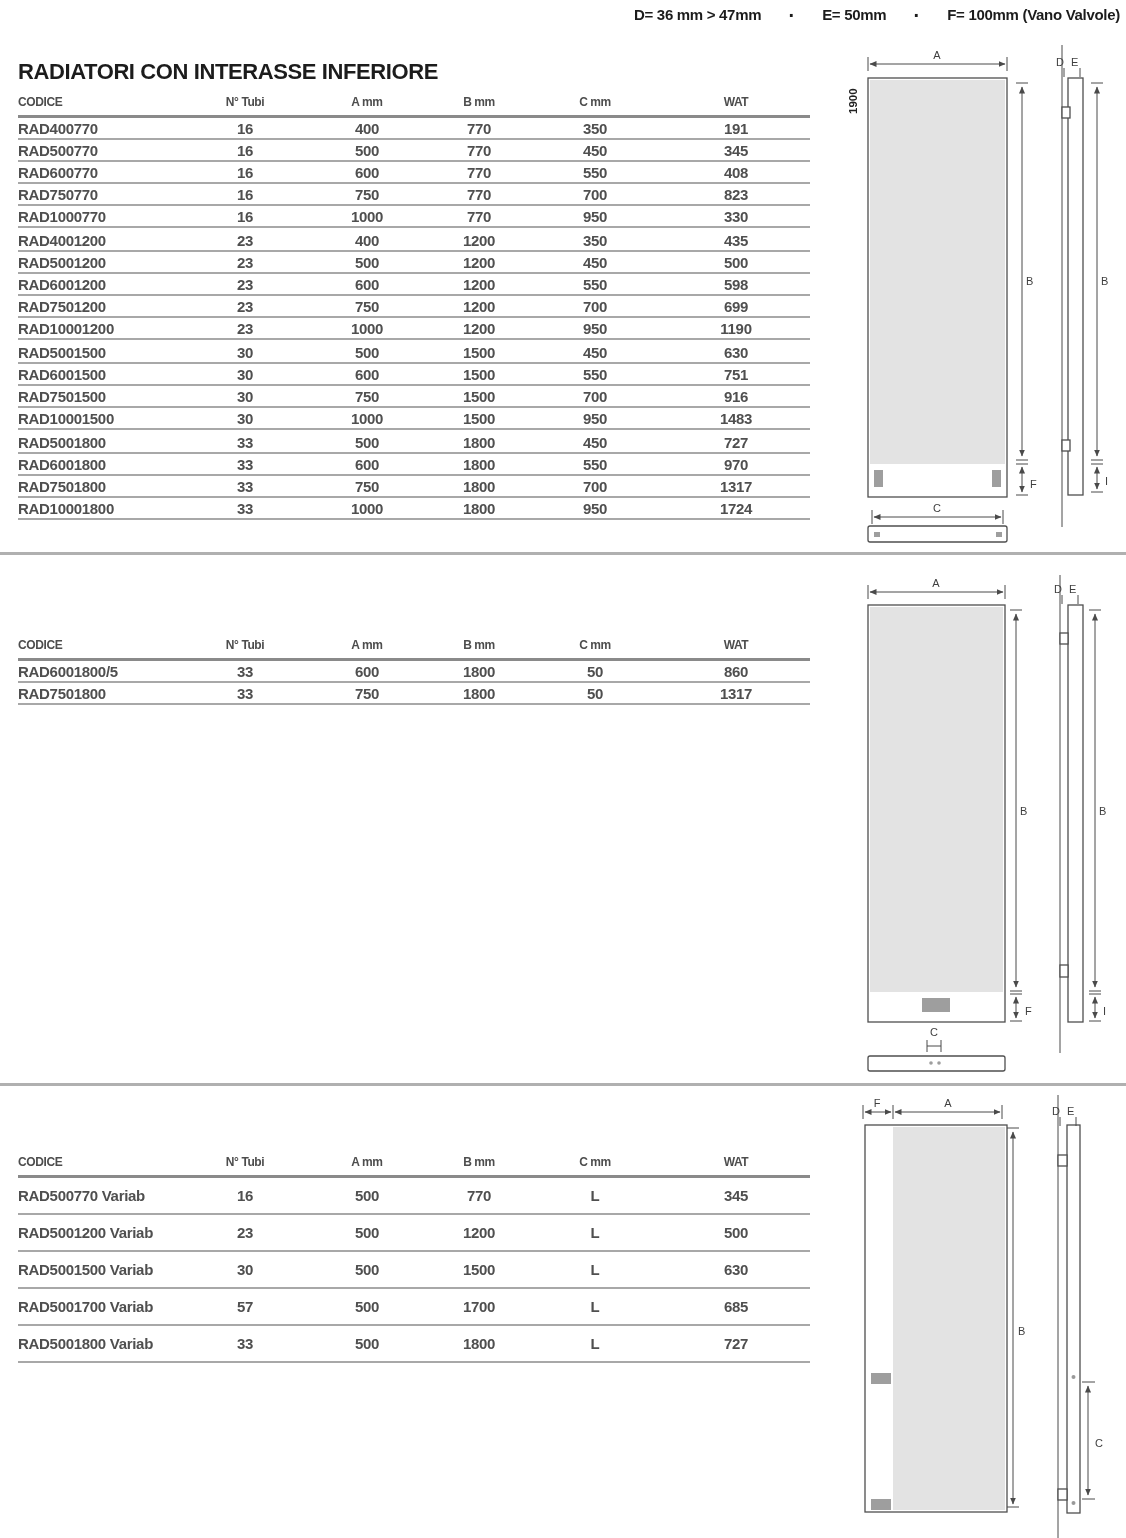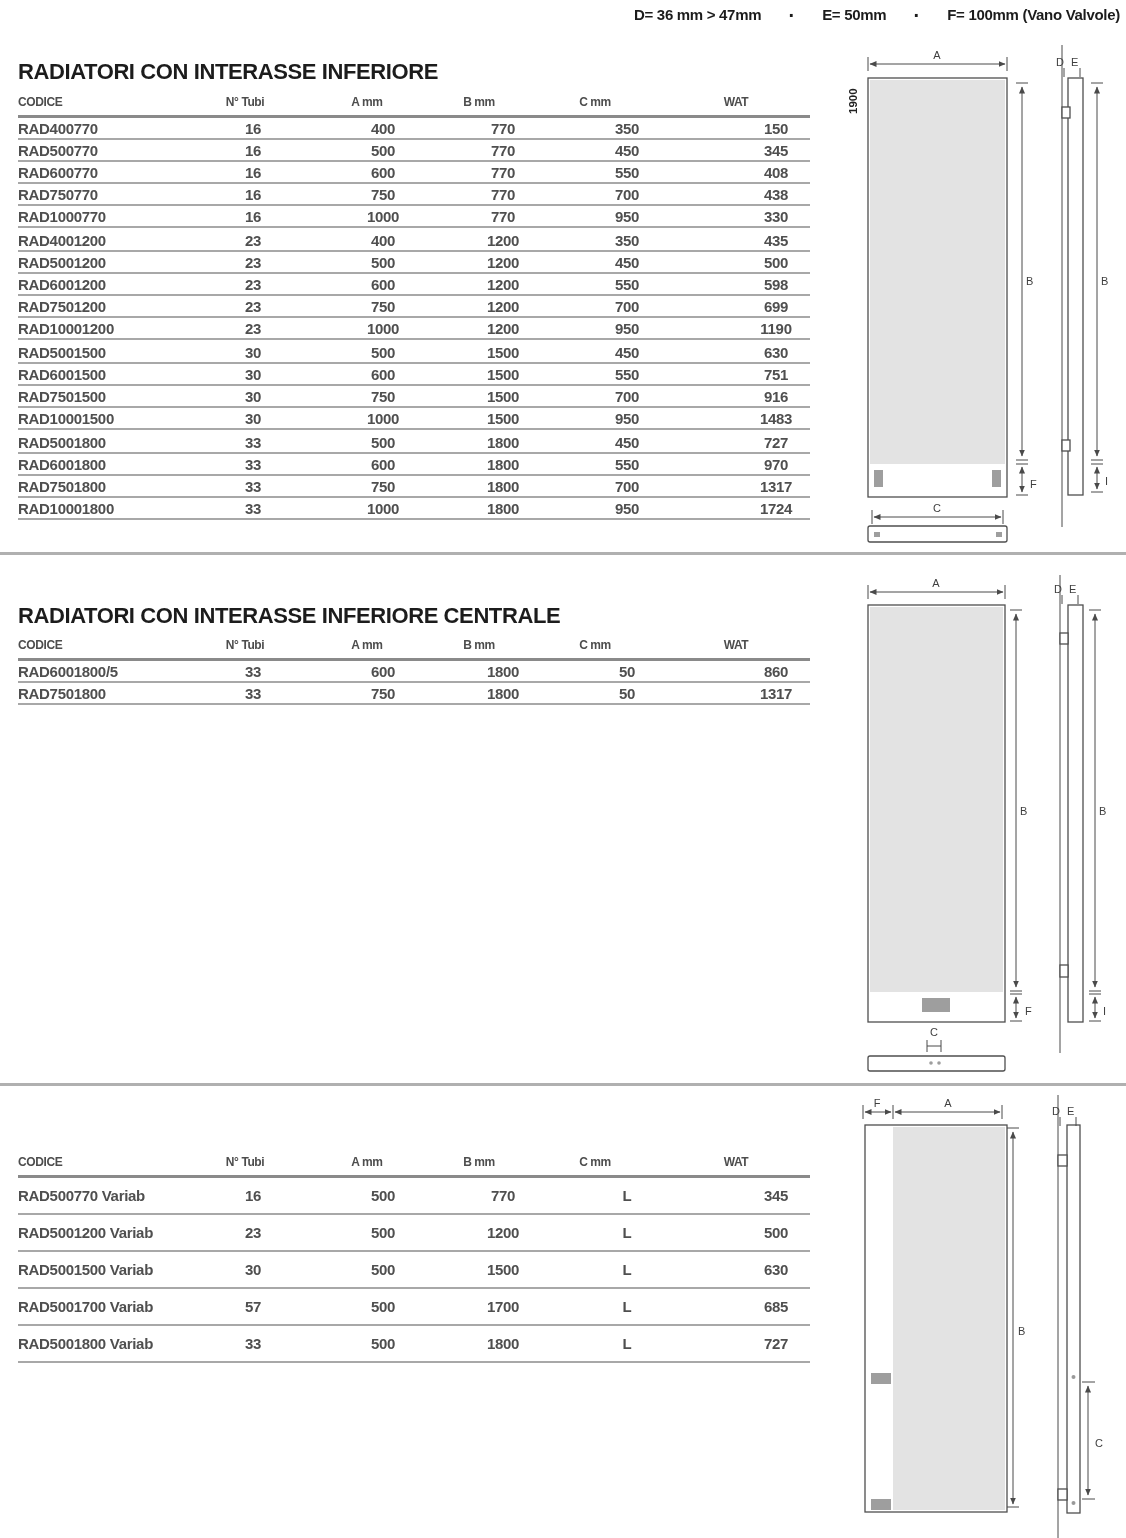--- a/index.html
+++ b/index.html
@@ -23,21 +23,21 @@
   .trow {
     display:grid; grid-template-columns:168px 118px 126px 98px 134px 148px;
     align-items:center; box-sizing:border-box; white-space:nowrap;
   }
   .thead {
     height:30px; border-bottom:3px solid #8a8a8a; font-size:12px; font-weight:bold;
     color:#4d4d4d; letter-spacing:-0.4px;
   }
   .trow.data {
     height:22px; border-bottom:2px solid #a8a8a8; font-size:15px; font-weight:bold;
-    color:#4f4f4f; letter-spacing:-0.3px;gap:8px;
+    color:#4f4f4f; letter-spacing:-0.3px;
   }
   #t3 .trow.data { height:37px; }
   .tgroup + .tgroup { margin-top:2px; }
   .tcell.l { text-align:left; }
   .tcell.c { text-align:center; }
   .divider { position:absolute; left:0; width:1126px; height:3px; background:#b0b0b0; }
   #div1 { top:552px; } #div2 { top:1083px; }
   .diag { position:absolute; }
   #d1 { left:835px; top:40px; }
   #d2 { left:850px; top:570px; }
@@ -72,21 +72,21 @@
         <div class="tcell c">C mm</div>
         <div class="tcell c">WAT</div>
       </div>
       <div class="tgroup">
         <div class="trow data">
           <div class="tcell l">RAD400770</div>
           <div class="tcell c">16</div>
           <div class="tcell c">400</div>
           <div class="tcell c">770</div>
           <div class="tcell c">350</div>
-          <div class="tcell c">150</div>
+          <div class="tcell c">191</div>
         </div>
         <div class="trow data">
           <div class="tcell l">RAD500770</div>
           <div class="tcell c">16</div>
           <div class="tcell c">500</div>
           <div class="tcell c">770</div>
           <div class="tcell c">450</div>
           <div class="tcell c">345</div>
         </div>
         <div class="trow data">
@@ -96,21 +96,21 @@
           <div class="tcell c">770</div>
           <div class="tcell c">550</div>
           <div class="tcell c">408</div>
         </div>
         <div class="trow data">
           <div class="tcell l">RAD750770</div>
           <div class="tcell c">16</div>
           <div class="tcell c">750</div>
           <div class="tcell c">770</div>
           <div class="tcell c">700</div>
-          <div class="tcell c">438</div>
+          <div class="tcell c">823</div>
         </div>
         <div class="trow data">
           <div class="tcell l">RAD1000770</div>
           <div class="tcell c">16</div>
           <div class="tcell c">1000</div>
           <div class="tcell c">770</div>
           <div class="tcell c">950</div>
           <div class="tcell c">330</div>
         </div>
       </div>
@@ -221,21 +221,20 @@
           <div class="tcell c">1000</div>
           <div class="tcell c">1800</div>
           <div class="tcell c">950</div>
           <div class="tcell c">1724</div>
         </div>
       </div>
     </div>
 
   <div class="divider" id="div1"></div>
 
-  <div class="section-title" id="title2">RADIATORI CON INTERASSE INFERIORE CENTRALE</div>
   <div class="tbl" id="t2">
       <div class="trow thead">
         <div class="tcell l">CODICE</div>
         <div class="tcell c">N° Tubi</div>
         <div class="tcell c">A mm</div>
         <div class="tcell c">B mm</div>
         <div class="tcell c">C mm</div>
         <div class="tcell c">WAT</div>
       </div>
       <div class="tgroup">

